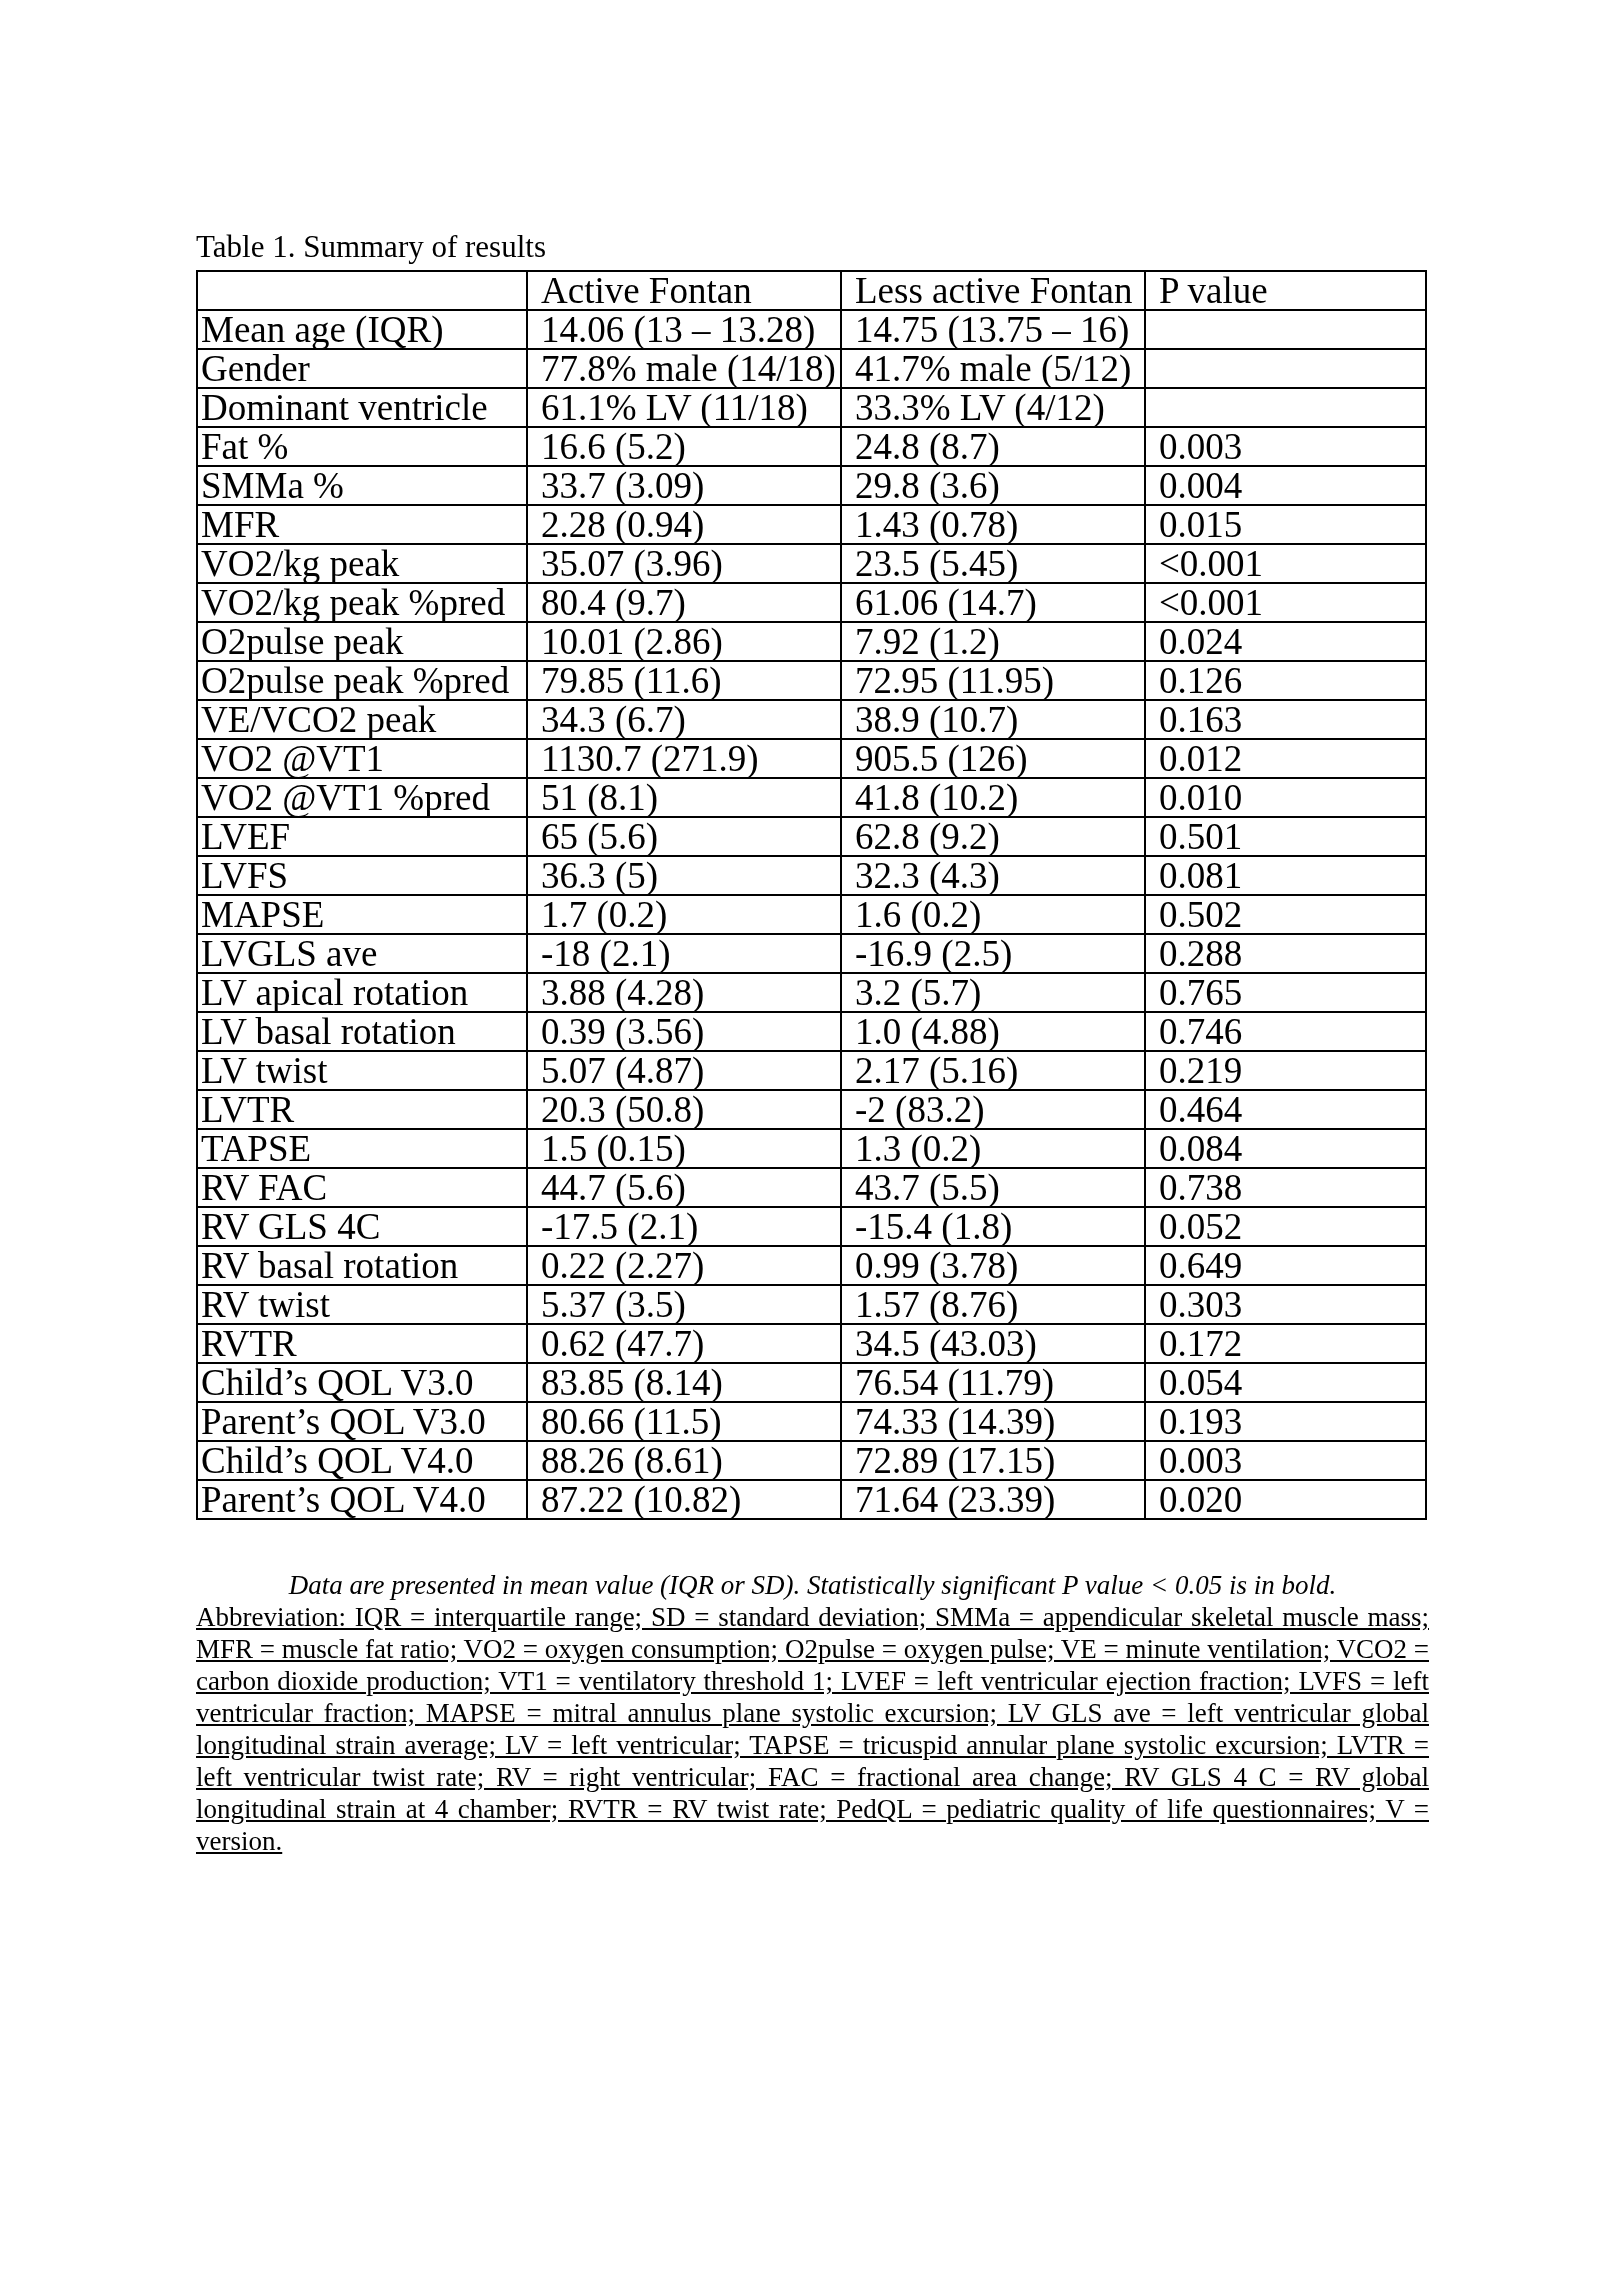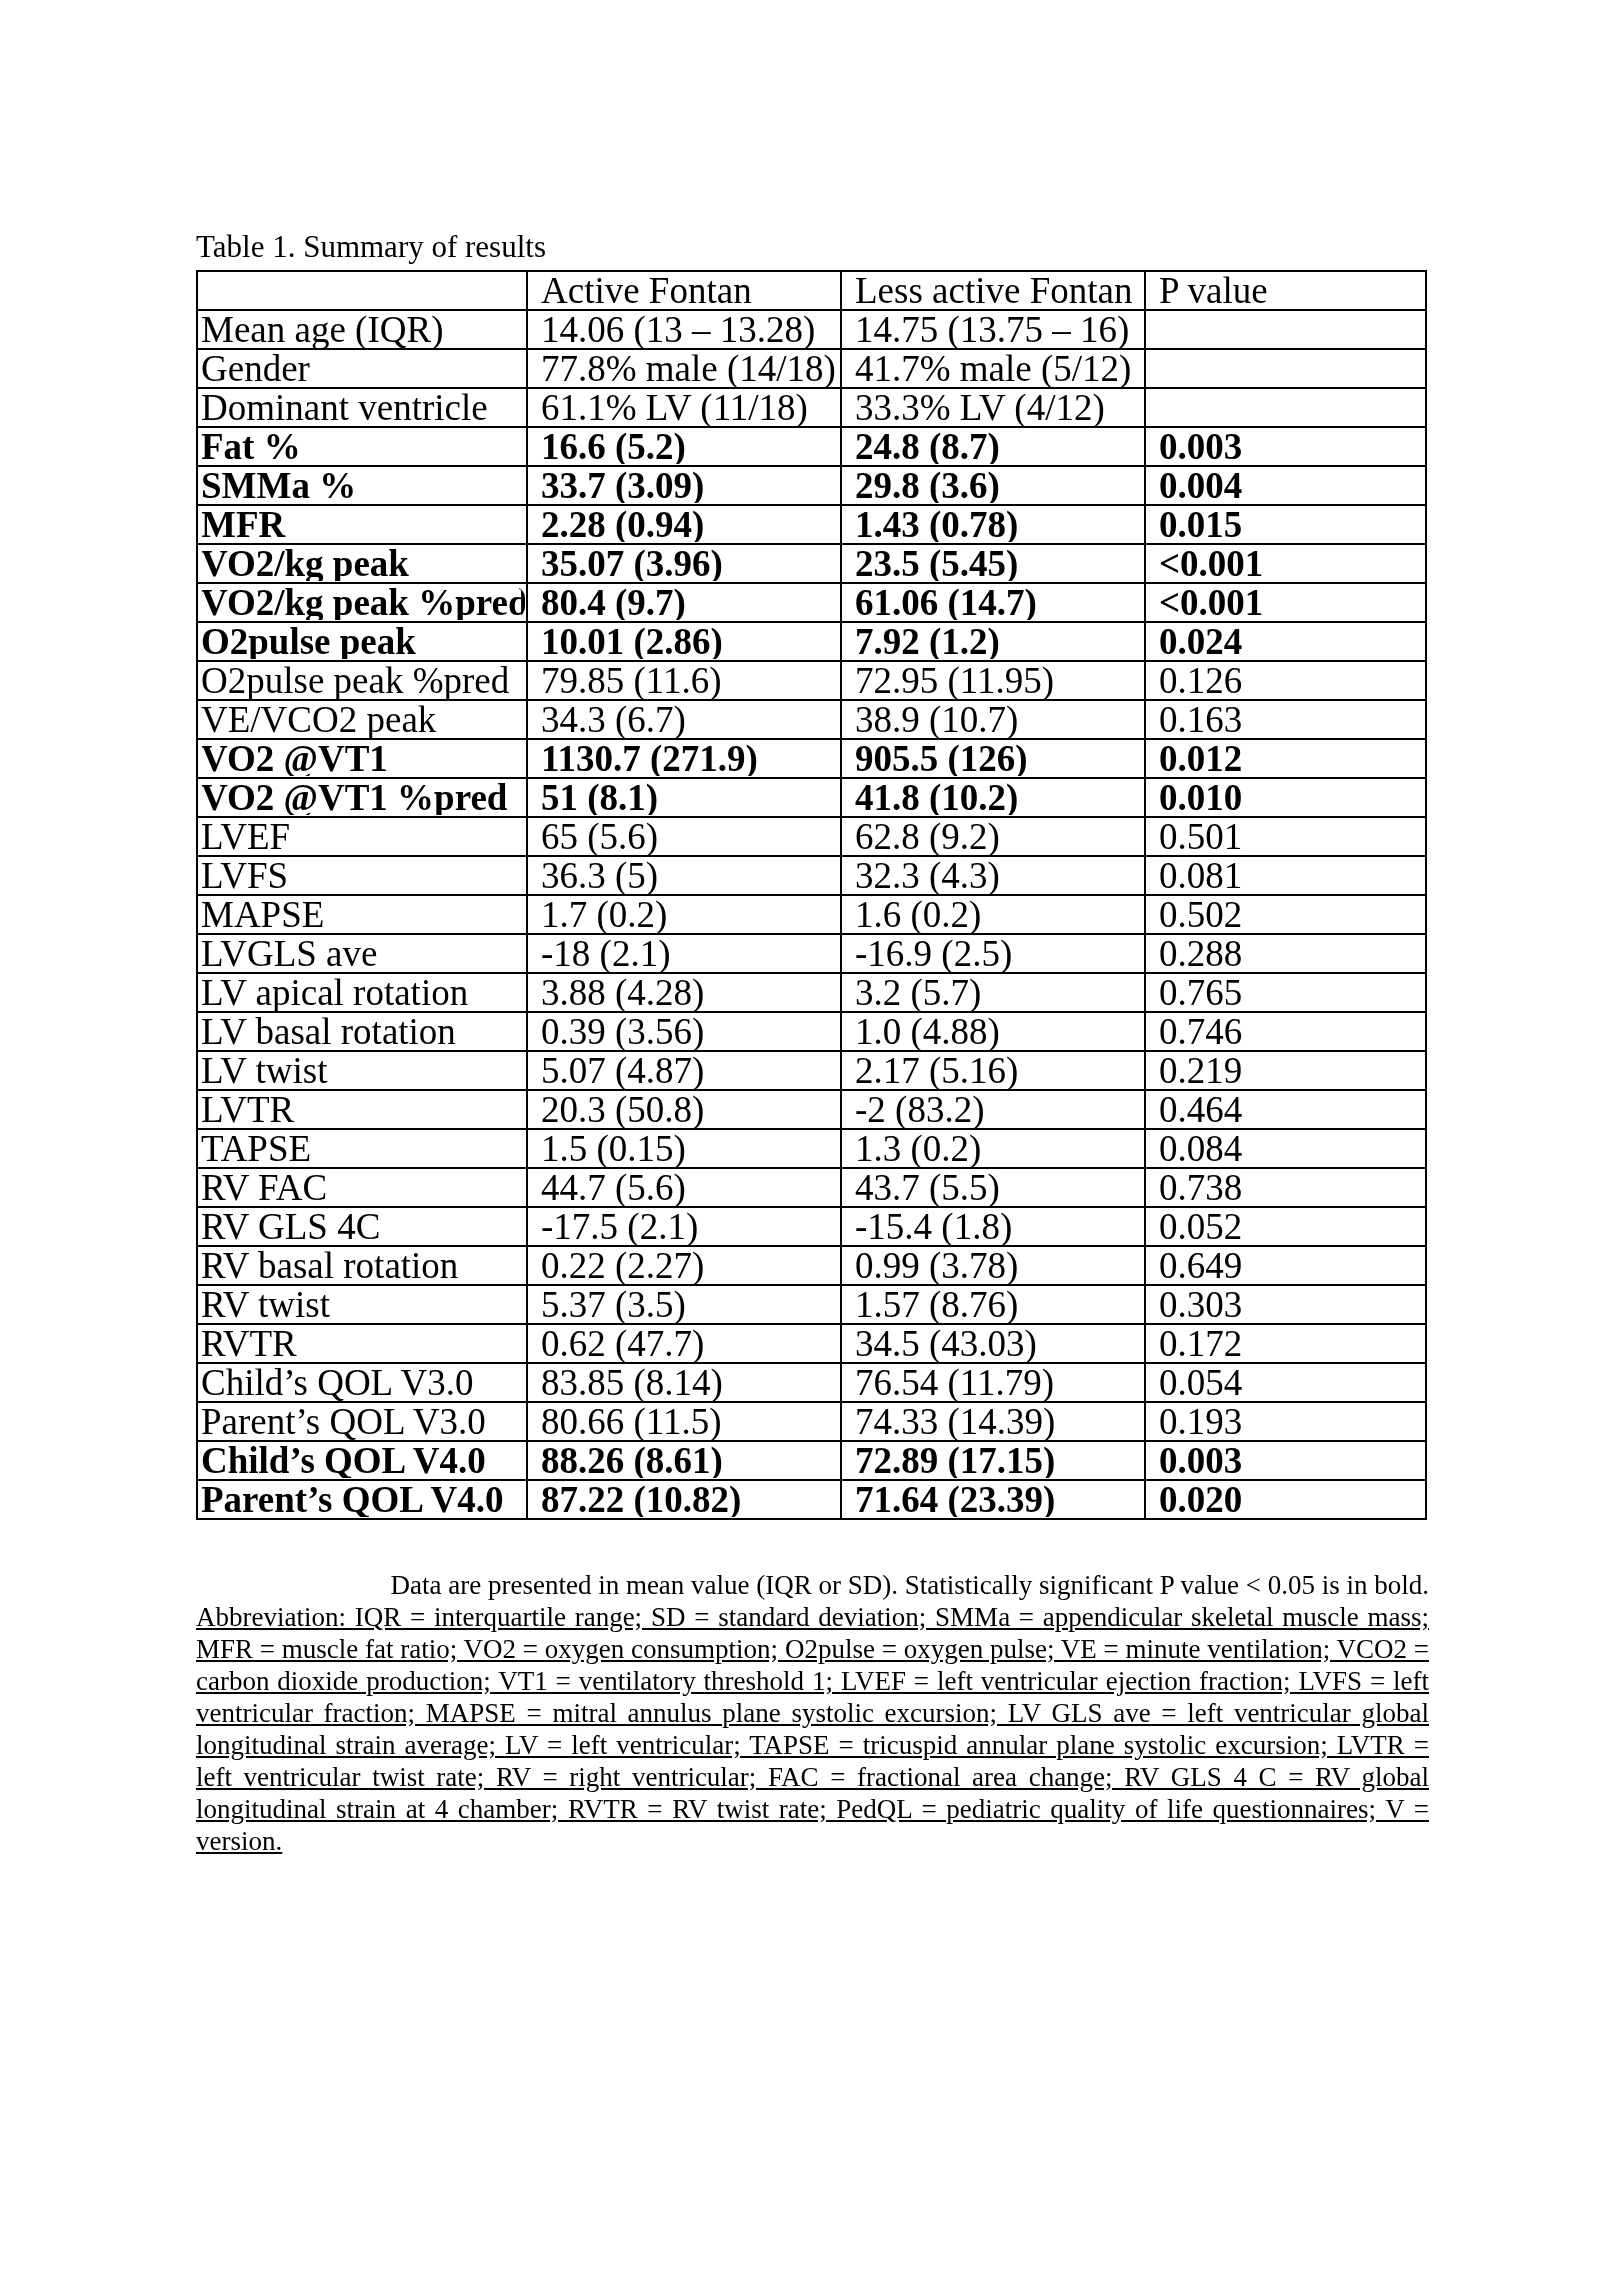--- a/index.html
+++ b/index.html
@@ -41,33 +41,33 @@
     vertical-align: middle;
     font-weight: normal;
     white-space: nowrap;
     overflow: hidden;
   }
   table.results th:first-child,
   table.results td:first-child {
     padding-left: 3px;
   }
   table.results tr.bold td {
-    font-weight: bold;
-    border-radius: 16px;
+    font-weight: normal;
   }
   .footnote {
     position: absolute;
     left: 196px;
     top: 1569px;
     width: 1233px;
     font-size: 27px;
     line-height: 32px;
   }
   .fn-line1 {
-    text-align: right;
+    text-align: center;
+    font-style: italic;
   }
   .fn-abbrev {
     text-align: justify;
     text-decoration: underline;
   }
 </style>
 </head>
 <body>
 
 <div class="doc-title">Table 1. Summary of results</div>

